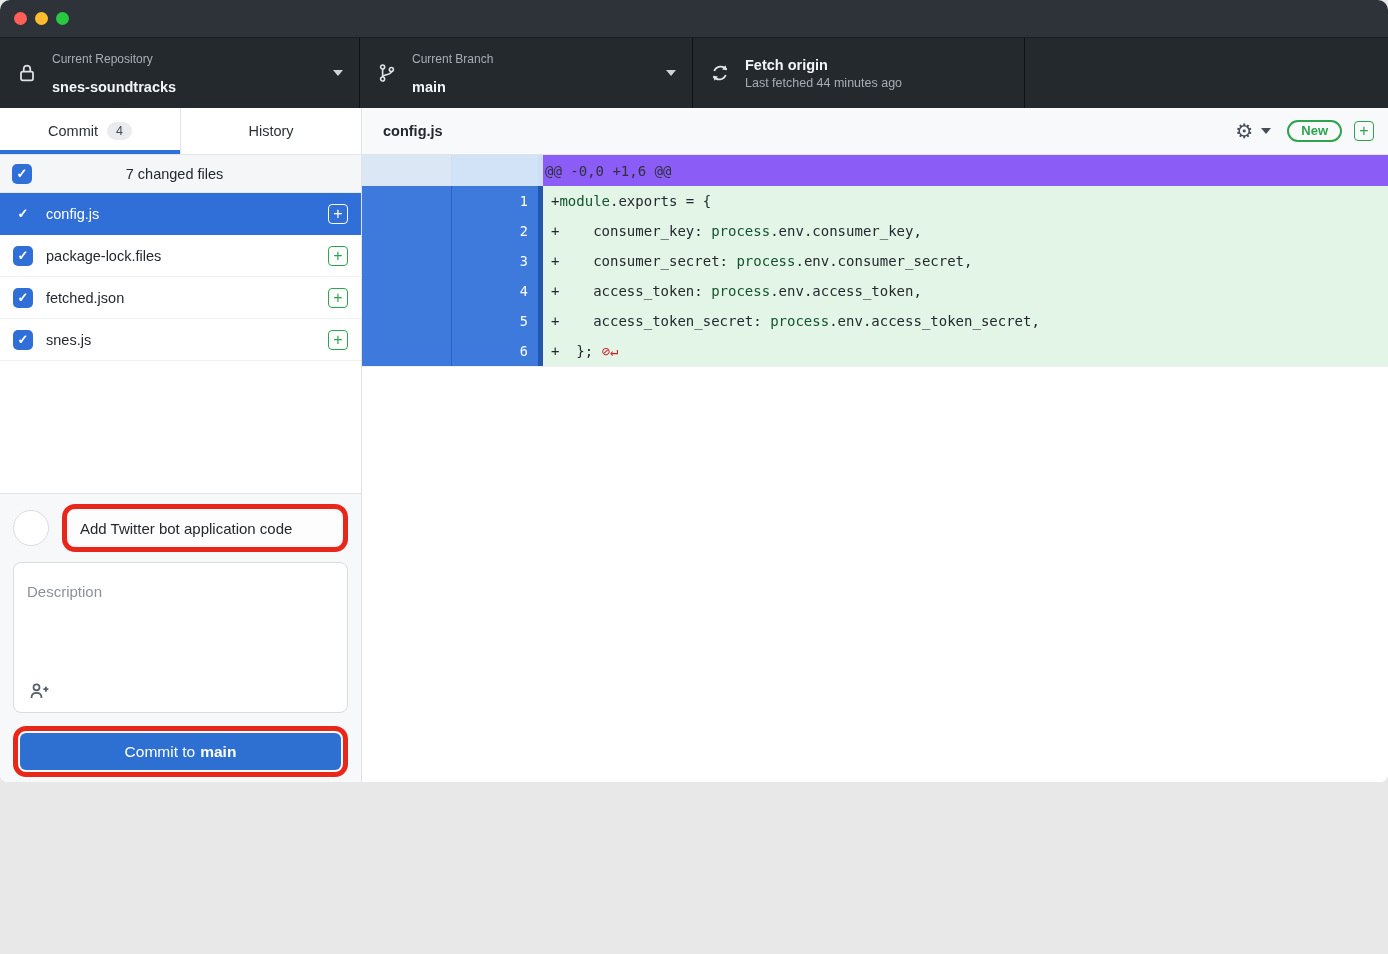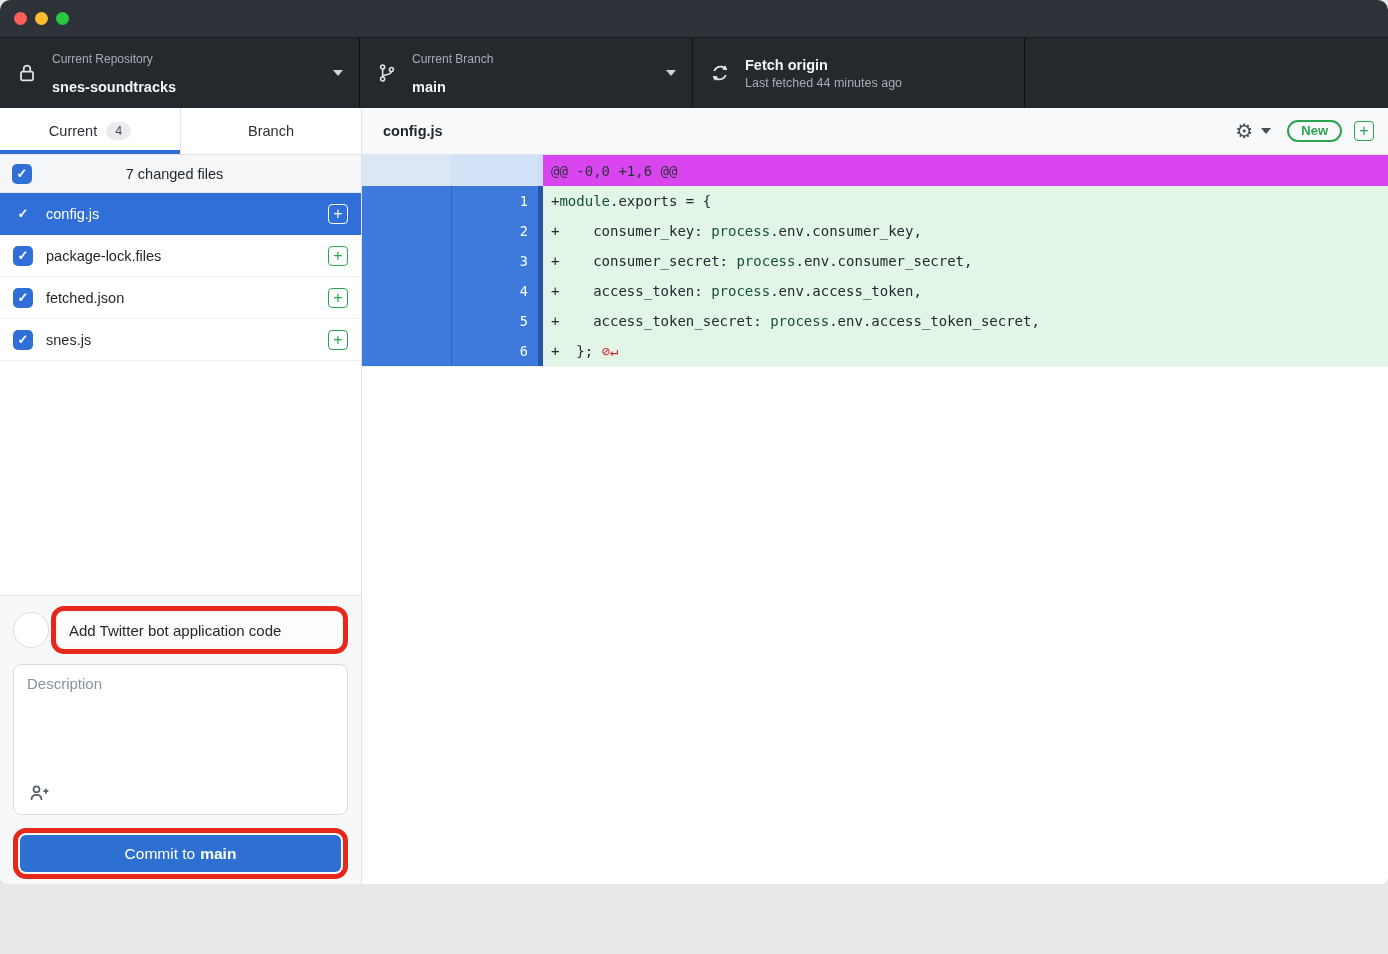--- a/index.html
+++ b/index.html
@@ -1,17 +1,17 @@
 <!DOCTYPE html>
 <html><head>
 <meta charset="utf-8">
 <style>
   * { margin:0; padding:0; box-sizing:border-box; }
   html,body { background:#e8e8e8; font-family:"Liberation Sans", sans-serif; }
-  .window { width:1388px; height:884px; border-radius:10px 10px 8px 8px; overflow:hidden;
+  .window { width:1388px; height:782px; border-radius:10px 10px 8px 8px; overflow:hidden;
             display:flex; flex-direction:column; background:#fff; }
 
   
   .titlebar { height:38px; flex:none; background:#2d3339; display:flex; align-items:center;
               padding-left:14px; gap:8px; border-bottom:1px solid #1a1d20; }
   .light { width:13px; height:13px; border-radius:50%; }
   .light.red{background:#ff5f57}.light.yellow{background:#febc2e}.light.green{background:#28c840}
 
   
   .toolbar { height:70px; flex:none; background:#24292e; display:flex; }
@@ -50,28 +50,28 @@
   .plus-square { width:20px; height:20px; flex:none; border:1.5px solid #2da44e; border-radius:4px;
                  color:#2da44e; display:flex; align-items:center; justify-content:center;
                  font-size:16px; line-height:1; font-weight:400; }
   .file-row.selected .plus-square { border-color:#fff; color:#fff; }
 
   .sidebar-spacer { flex:1; background:#fff; }
 
   
   .commit-panel { flex:none; height:289px; background:#f7f8fa; border-top:1px solid #e1e4e8;
                   padding:10px 13px 0 13px; display:flex; flex-direction:column; }
-  .summary-row { display:flex; align-items:center; }
+  .summary-row { display:flex; align-items:center;gap:11px; }
   .avatar { width:36px; height:36px; border-radius:50%; background:#fff; border:1px solid #d8dce1; flex:none; }
   .annotation { border:5px solid #e8271b; border-radius:13px; padding:2px; }
   .summary-anno { flex:1; margin-left:2px; }
   .summary-input { width:100%; height:34px; border:none; outline:none; background:#fdfdfe; border-radius:6px;
                    font-family:"Liberation Sans",sans-serif; font-size:15px; color:#24292f; padding:0 11px; }
   .description-box { margin-top:10px; height:151px; background:#fff; border:1px solid #d8dce1;
-                     border-radius:8px; position:relative; padding:10px 13px; }
+                     border-radius:8px; position:relative; padding:20px 13px; }
   .description-box textarea { width:100%; height:95px; border:none; outline:none; resize:none;
                               font-family:"Liberation Sans",sans-serif; font-size:15px; color:#24292f; background:transparent; }
   .description-box textarea::placeholder { color:#8a929b; }
   .coauthor-btn { position:absolute; left:13px; bottom:9px; width:24px; height:24px;
                   display:flex; align-items:center; justify-content:center; }
   .commit-anno { margin-top:13px; }
   .commit-btn { width:100%; height:37px; background:#2e70d2; border:none; border-radius:6px;
                 color:#fff; font-family:"Liberation Sans",sans-serif; font-size:15.5px;
                 display:flex; align-items:center; justify-content:center; gap:5px; }
   .commit-btn b { font-weight:700; }
@@ -85,21 +85,21 @@
   .gear-caret { width:0; height:0; border-left:5px solid transparent; border-right:5px solid transparent;
                 border-top:6px solid #454d56; margin-left:8px; }
   .new-pill { margin:0 12px 0 16px; border:2px solid #2da44e; color:#2da44e; border-radius:12px;
               padding:1px 12px 2px 12px; font-size:13px; font-weight:600; }
 
   .diff-body { flex:1; overflow:hidden; display:flex; flex-direction:column; font-family:"DejaVu Sans Mono", monospace; }
   .hunk-row { height:31px; flex:none; display:flex; font-size:14px; }
   .hunk-row .hg1 { width:90px; background:#dce7f6; flex:none; border-right:1px solid #cfdef2; }
   .hunk-row .hg2 { width:86px; background:#d3e3f7; flex:none; }
   .hunk-row .hedge { width:5px; background:#cdddf4; flex:none; }
-  .hunk-row .hcode { flex:1; background:#d946ef; display:flex; align-items:center; padding-left:8px;
+  .hunk-row .hcode { flex:1; background:#8b5cf6; display:flex; align-items:center; padding-left:2px;
                      color:#2c323a; white-space:pre; }
   .diff-line { height:30px; flex:none; display:flex; font-size:14px; }
   .diff-line .g1 { width:90px; flex:none; background:#3d7adc; border-right:1px solid #2b62c5; }
   .diff-line .g2 { width:86px; flex:none; background:#3d7adc; color:#fff; font-size:13.5px;
                    display:flex; align-items:center; justify-content:flex-end; padding-right:10px; }
   .diff-line .gedge { width:5px; flex:none; background:#2456ae; }
   .diff-line .code { flex:1; background:#e2f5e6; display:flex; align-items:center; padding-left:8px; white-space:pre; }
   .tok-d { color:#24292f; } .tok-p { color:#14532d; } .tok-r { color:#d1242f; }
   .diff-rest { flex:1; background:#fff; border-top:1px solid #eef0f2; }
 </style>
@@ -160,25 +160,25 @@
       </span>
     </div>
     <div class="tb-section" style="flex:1; border-right:none;"></div>
   </div>
 
   <div class="content">
 
     <div class="sidebar">
       <div class="tabbar">
         <div class="tab active">
-          <span>Current</span>
+          <span>Commit</span>
           <span class="badge">4</span>
         </div>
         <div class="tab">
-          <span>Branch</span>
+          <span>History</span>
         </div>
       </div>
 
       <div class="files-header">
         <span class="checkbox">✓</span>
         <span class="fh-label">7 changed files</span>
       </div>
 
       <div id="file-list">
   <div class="file-row selected">

